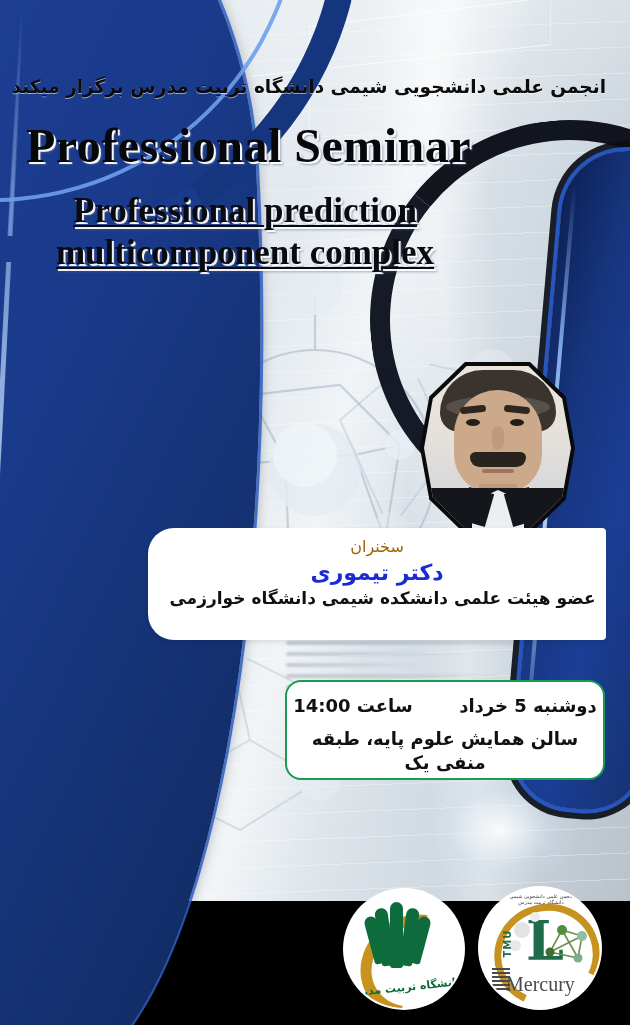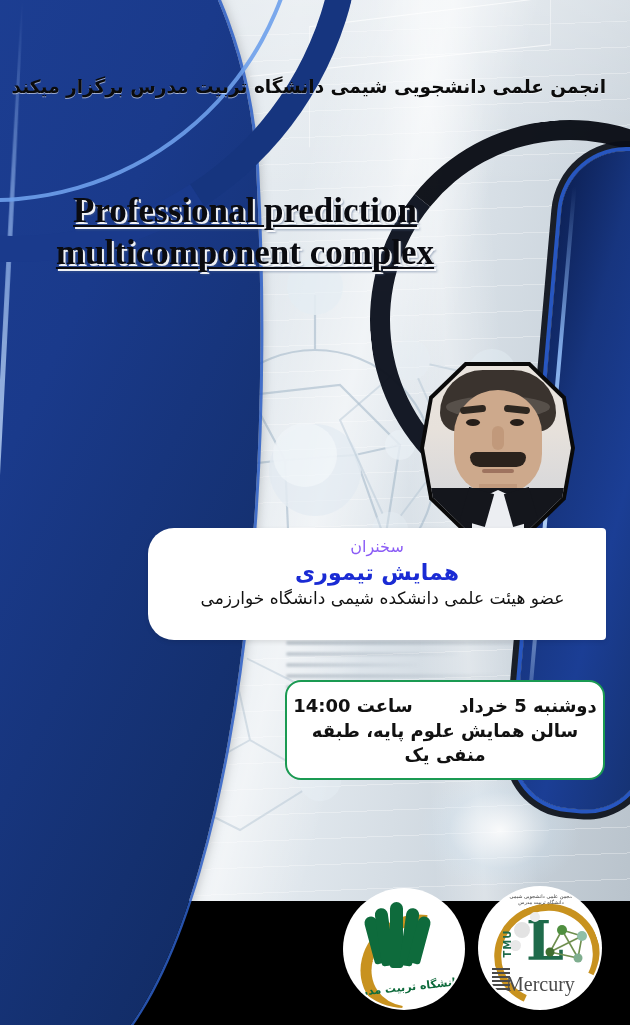--- a/index.html
+++ b/index.html
@@ -207,49 +207,49 @@
     background:#ffffff;
     border-radius:26px 4px 4px 26px;
     box-shadow:0 2px 5px rgba(0,0,0,.10);
     direction:rtl;
     text-align:center;
     padding-top:4px;
     box-sizing:border-box;
   }
   .sp-label{
     font-family:"DejaVu Sans", sans-serif;
-    font-size:16px; color:#8b5cf6; margin-top:6px; line-height:1.1;
+    font-size:16px; color:#a16207; margin-top:6px; line-height:1.1;
   }
   .sp-name{
     font-family:"DejaVu Sans", sans-serif;
     font-size:22px; font-weight:bold; color:#1a2bd4; line-height:1.35; margin-top:2px;
   }
   .sp-affil{
     font-family:"DejaVu Sans", sans-serif;
-    font-size:17px; font-weight:normal; color:#111; line-height:1.25; margin-top:1px;padding-left:11px;
+    font-size:17px; font-weight:bold; color:#111; line-height:1.25; margin-top:1px;padding-left:11px;
   }
 
   
   .date-card{
     position:absolute; left:285px; top:680px; width:320px; height:100px;
     background:#ffffff;
     border:2px solid #1a9a52;
     border-radius:16px;
     direction:rtl; text-align:center;
     box-sizing:border-box;
     padding-top:12px;
   }
   .dt-line1{
     font-family:"DejaVu Sans", sans-serif;
     font-size:18px; font-weight:bold; color:#111; line-height:1.3;
   }
   .dt-line1 .sp{display:inline-block;width:34px;}
   .dt-line2{
     font-family:"DejaVu Sans", sans-serif;
-    font-size:18px; font-weight:bold; color:#111; line-height:1.3; margin-top:2px;
+    font-size:18px; font-weight:bold; color:#111; line-height:1.3; margin-top:10px;
   }
 
   
   .logo{
     position:absolute; border-radius:50%; background:#ffffff;
     box-shadow:0 0 0 2px #ffffff;
     overflow:hidden;
   }
   .logo-tmu{left:345px; top:890px; width:118px; height:118px;}
   .logo-merc{left:480px; top:888px; width:120px; height:120px;}
@@ -395,20 +395,21 @@
   <div class="black-band"></div>
 
   <div class="dark-arc"></div>
   <div class="blue-right"></div>
   <div class="blue-left"></div>
   <div class="blue-swoosh"></div>
   <div class="blue-swoosh2"></div>
 
   <div class="header-line">انجمن علمی دانشجویی شیمی دانشگاه تربیت مدرس برگزار میکند</div>
 
+  <div class="seminar">Professional Seminar</div>
 
   <div class="title-block">
     <div class="ul">Professional prediction</div>
     <div class="ul">multicomponent complex</div>
   </div>
 
   <div class="portrait">
     <div class="portrait-inner">
       <div class="ph-hair"></div>
       <div class="ph-face"></div>
@@ -422,21 +423,21 @@
       <div class="ph-neck"></div>
       <div class="ph-suit"></div>
       <div class="ph-shirt"></div>
       <div class="ph-collar-l"></div>
       <div class="ph-collar-r"></div>
     </div>
   </div>
 
   <div class="speaker-card">
     <div class="sp-label">سخنران</div>
-    <div class="sp-name">همایش تیموری</div>
+    <div class="sp-name">دکتر تیموری</div>
     <div class="sp-affil">عضو  هیئت علمی دانشکده شیمی دانشگاه خوارزمی</div>
   </div>
 
   <div class="date-card">
     <div class="dt-line1">
       <span>دوشنبه 5 خرداد</span>
       <span class="sp"></span>
       <span>ساعت 14:00</span>
     </div>
     <div class="dt-line2">سالن همایش علوم پایه، طبقه منفی یک</div>

